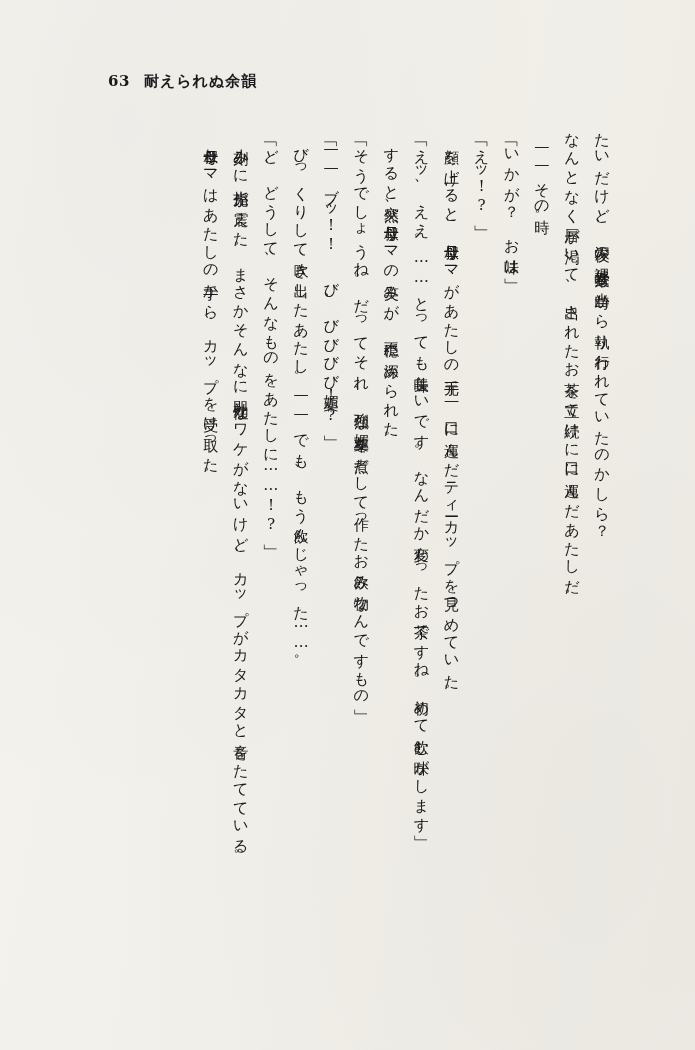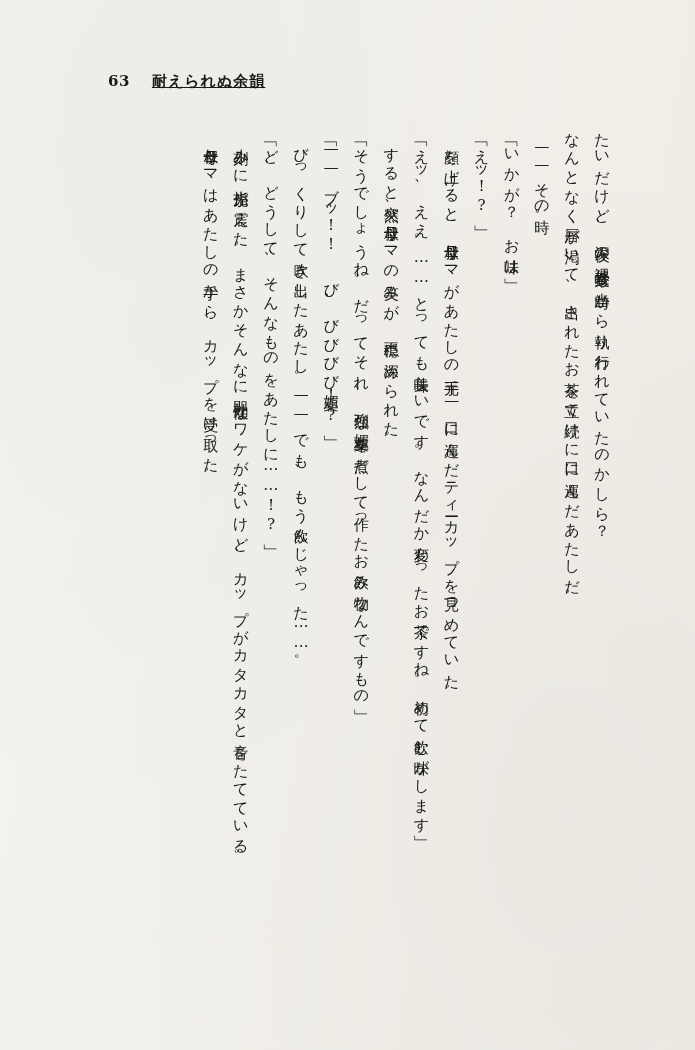--- a/index.html
+++ b/index.html
@@ -30,34 +30,33 @@
     inset: 0;
     padding: 0;
   }
   
   .header {
     position: absolute;
     top: 72px;
     left: 108px;
     display: flex;
     align-items: baseline;
-    gap: 22px;
+    gap: 14px;
     white-space: nowrap;
   }
   .folio {
     font-size: 15px;
     font-weight: bold;
     letter-spacing: 0.5px;
     font-family: "DejaVu Serif", "Liberation Serif", serif;
   }
   .running-title {
     font-size: 15px;
     font-weight: bold;
     letter-spacing: 1px;
-    text-decoration: underline;
   }
   
   .body-text {
     position: absolute;
     top: 122px;
     right: 78px;
     height: 880px;
     writing-mode: vertical-rl;
     text-orientation: upright;
     font-size: 15.2px;

